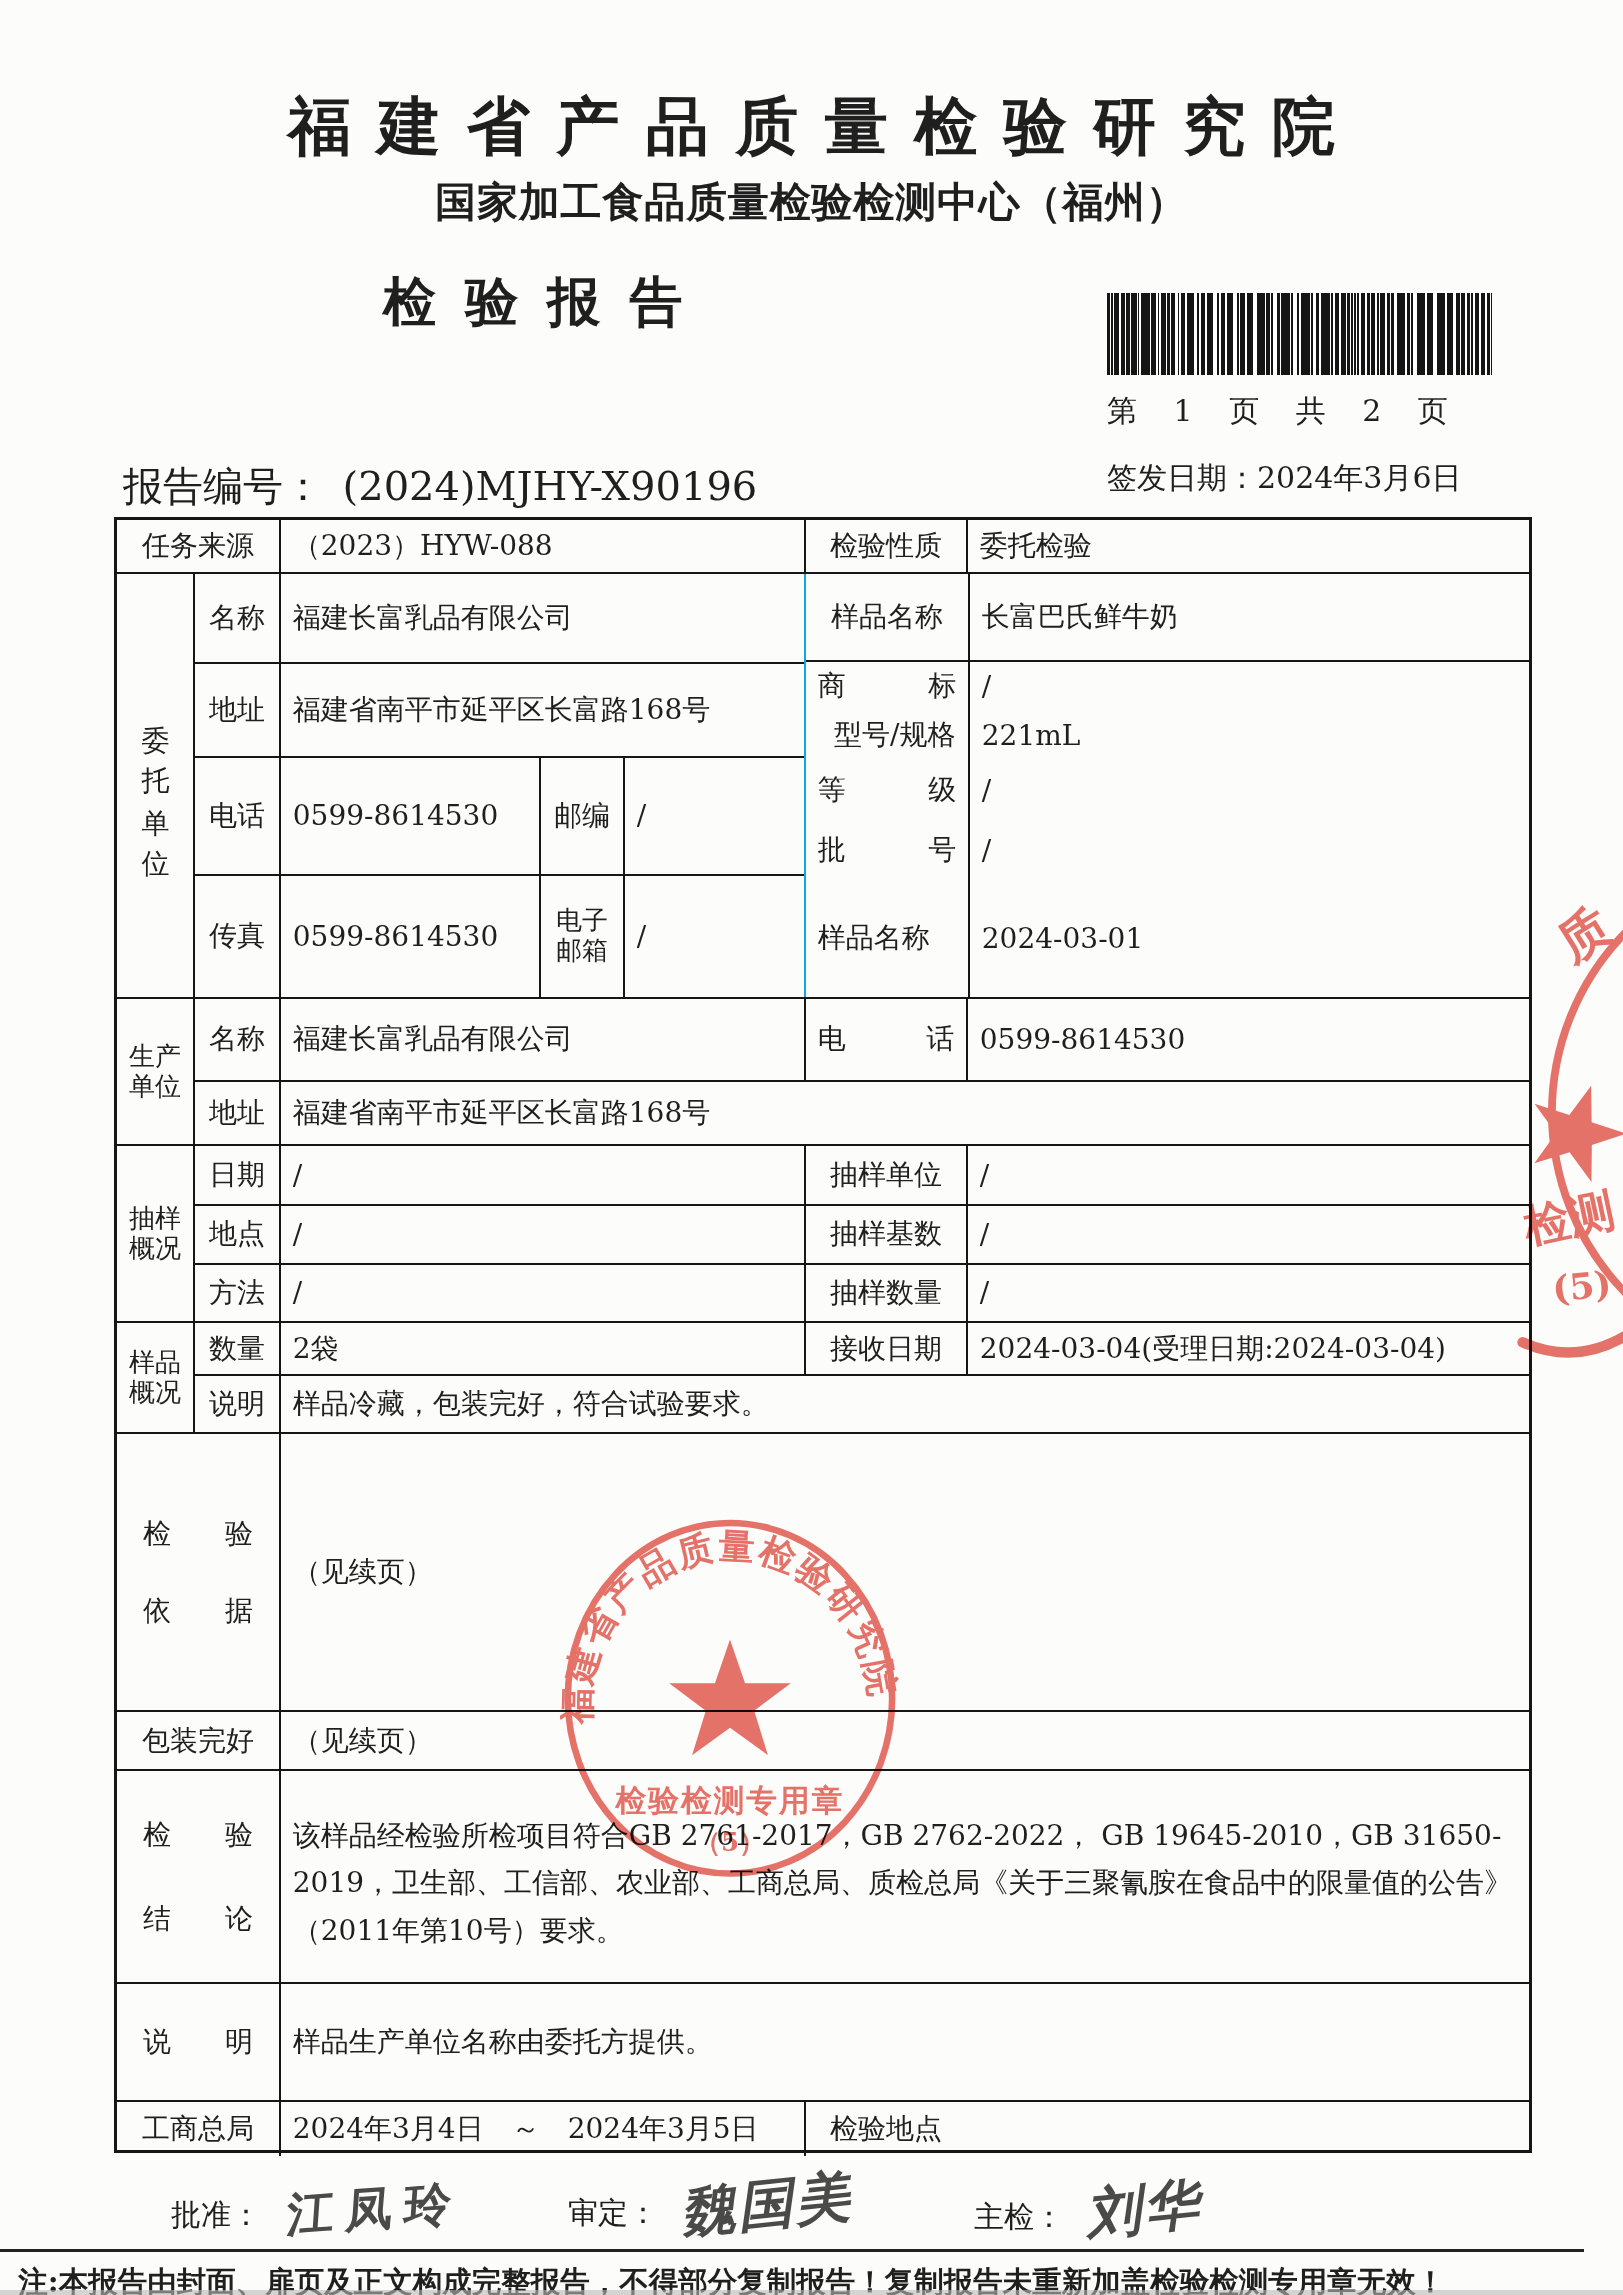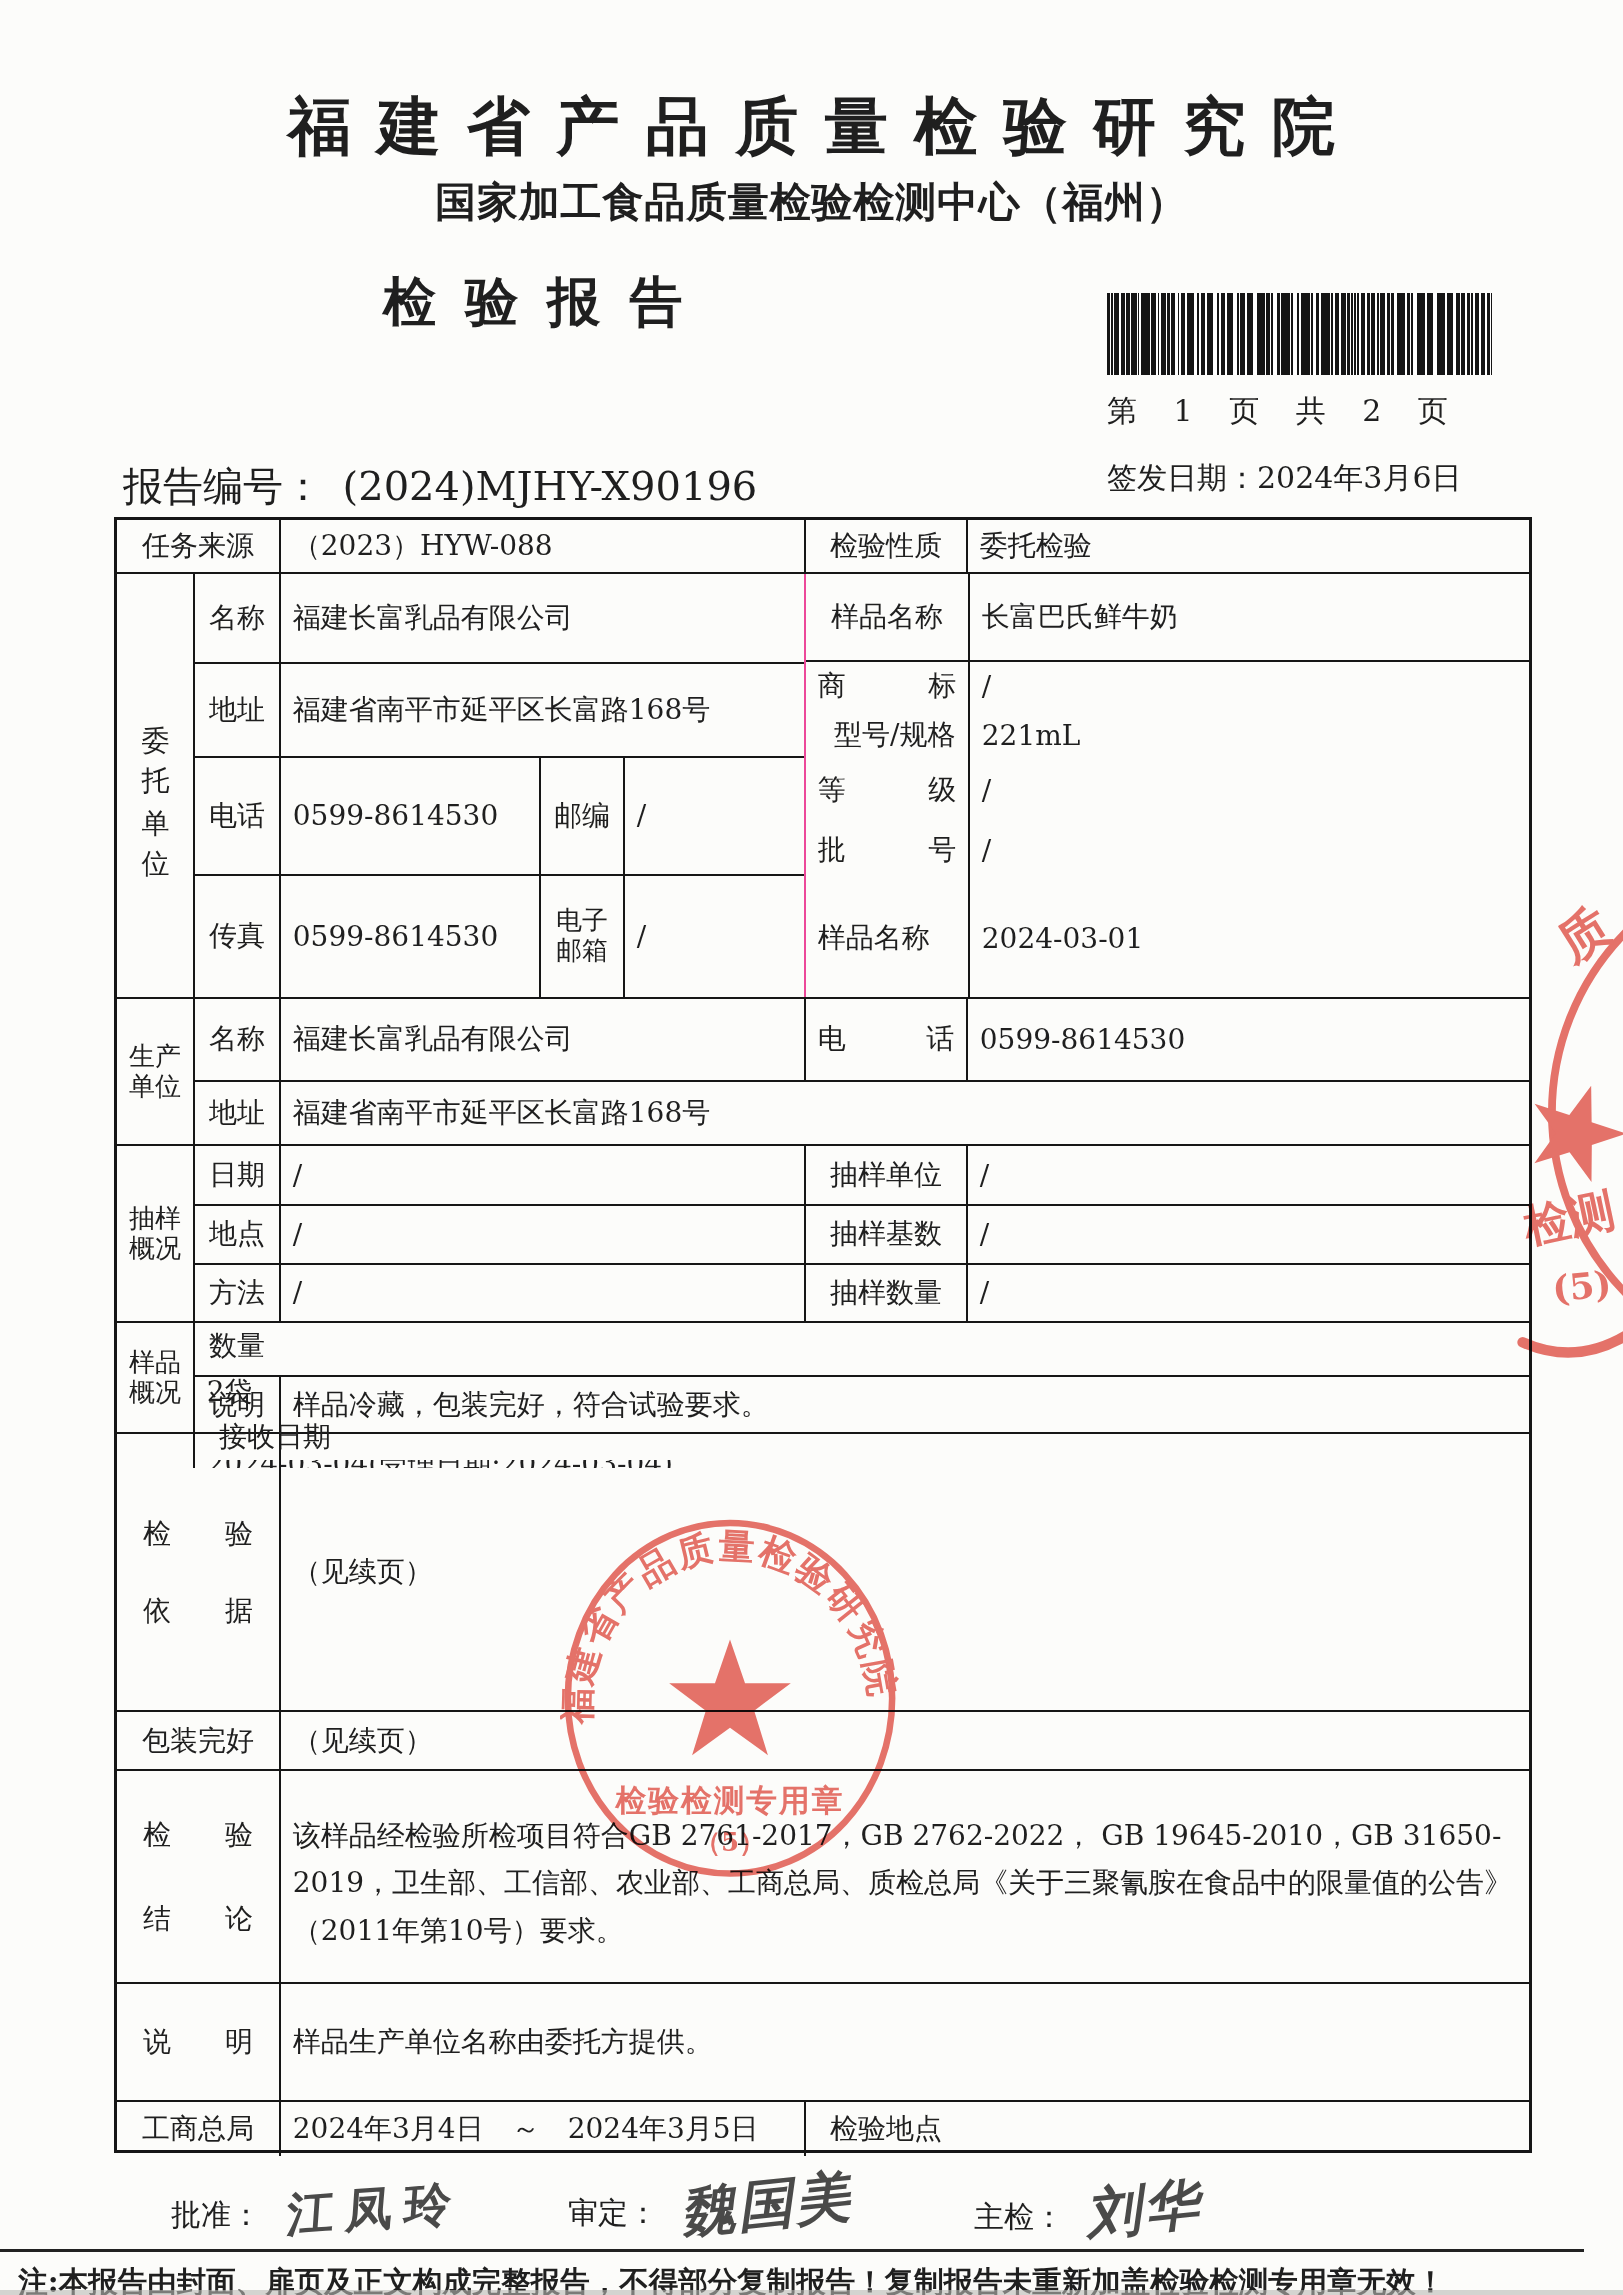--- a/index.html
+++ b/index.html
@@ -107,21 +107,21 @@
           <div class="c wC3">/</div>
         </div>
         <div class="row" style="height:124px;">
           <div class="c wB center">传真</div>
           <div class="c wC1">0599-8614530</div>
           <div class="c wC2 center small2">电子邮箱</div>
           <div class="c wC3">/</div>
         </div>
       </div>
 
-      <div class="stack" style="flex:1; border-left:2px solid #ec4899;">
+      <div class="stack" style="flex:1; border-left:2px solid #0ea5e9;">
         <div class="row first" style="height:88px;">
           <div class="c nb wD center">样品名称</div>
           <div class="c" style="flex:1;">长富巴氏鲜牛奶</div>
         </div>
         <div class="row" style="height:337px; align-items:stretch;">
           <div class="stack wD">
             <div class="c nb" style="height:49px;">
                 <span class="jlabel">商标</span>
               </div>
             <div class="c nb" style="height:49px;padding-left:28px;">型号/规格</div>
@@ -182,21 +182,21 @@
           <div class="c wC">/</div>
           <div class="c wD center">抽样数量</div>
           <div class="c wE">/</div>
         </div>
       </div>
     </div>
 
     <div class="band" style="height:111px;">
       <div class="c nb wA center small2" style="padding:0 5.2px;">样品概况</div>
       <div class="stack" style="flex:1;">
-        <div class="row first" style="height:52px;flex-direction:column;">
+        <div class="row first" style="height:52px;">
           <div class="c wB center">数量</div>
           <div class="c wC">2袋</div>
           <div class="c wD center">接收日期</div>
           <div class="c wE">2024-03-04(受理日期:2024-03-04)</div>
         </div>
         <div class="row" style="height:59px;">
           <div class="c wB center">说明</div>
           <div class="c" style="flex:1;">样品冷藏，包装完好，符合试验要求。</div>
         </div>
       </div>

